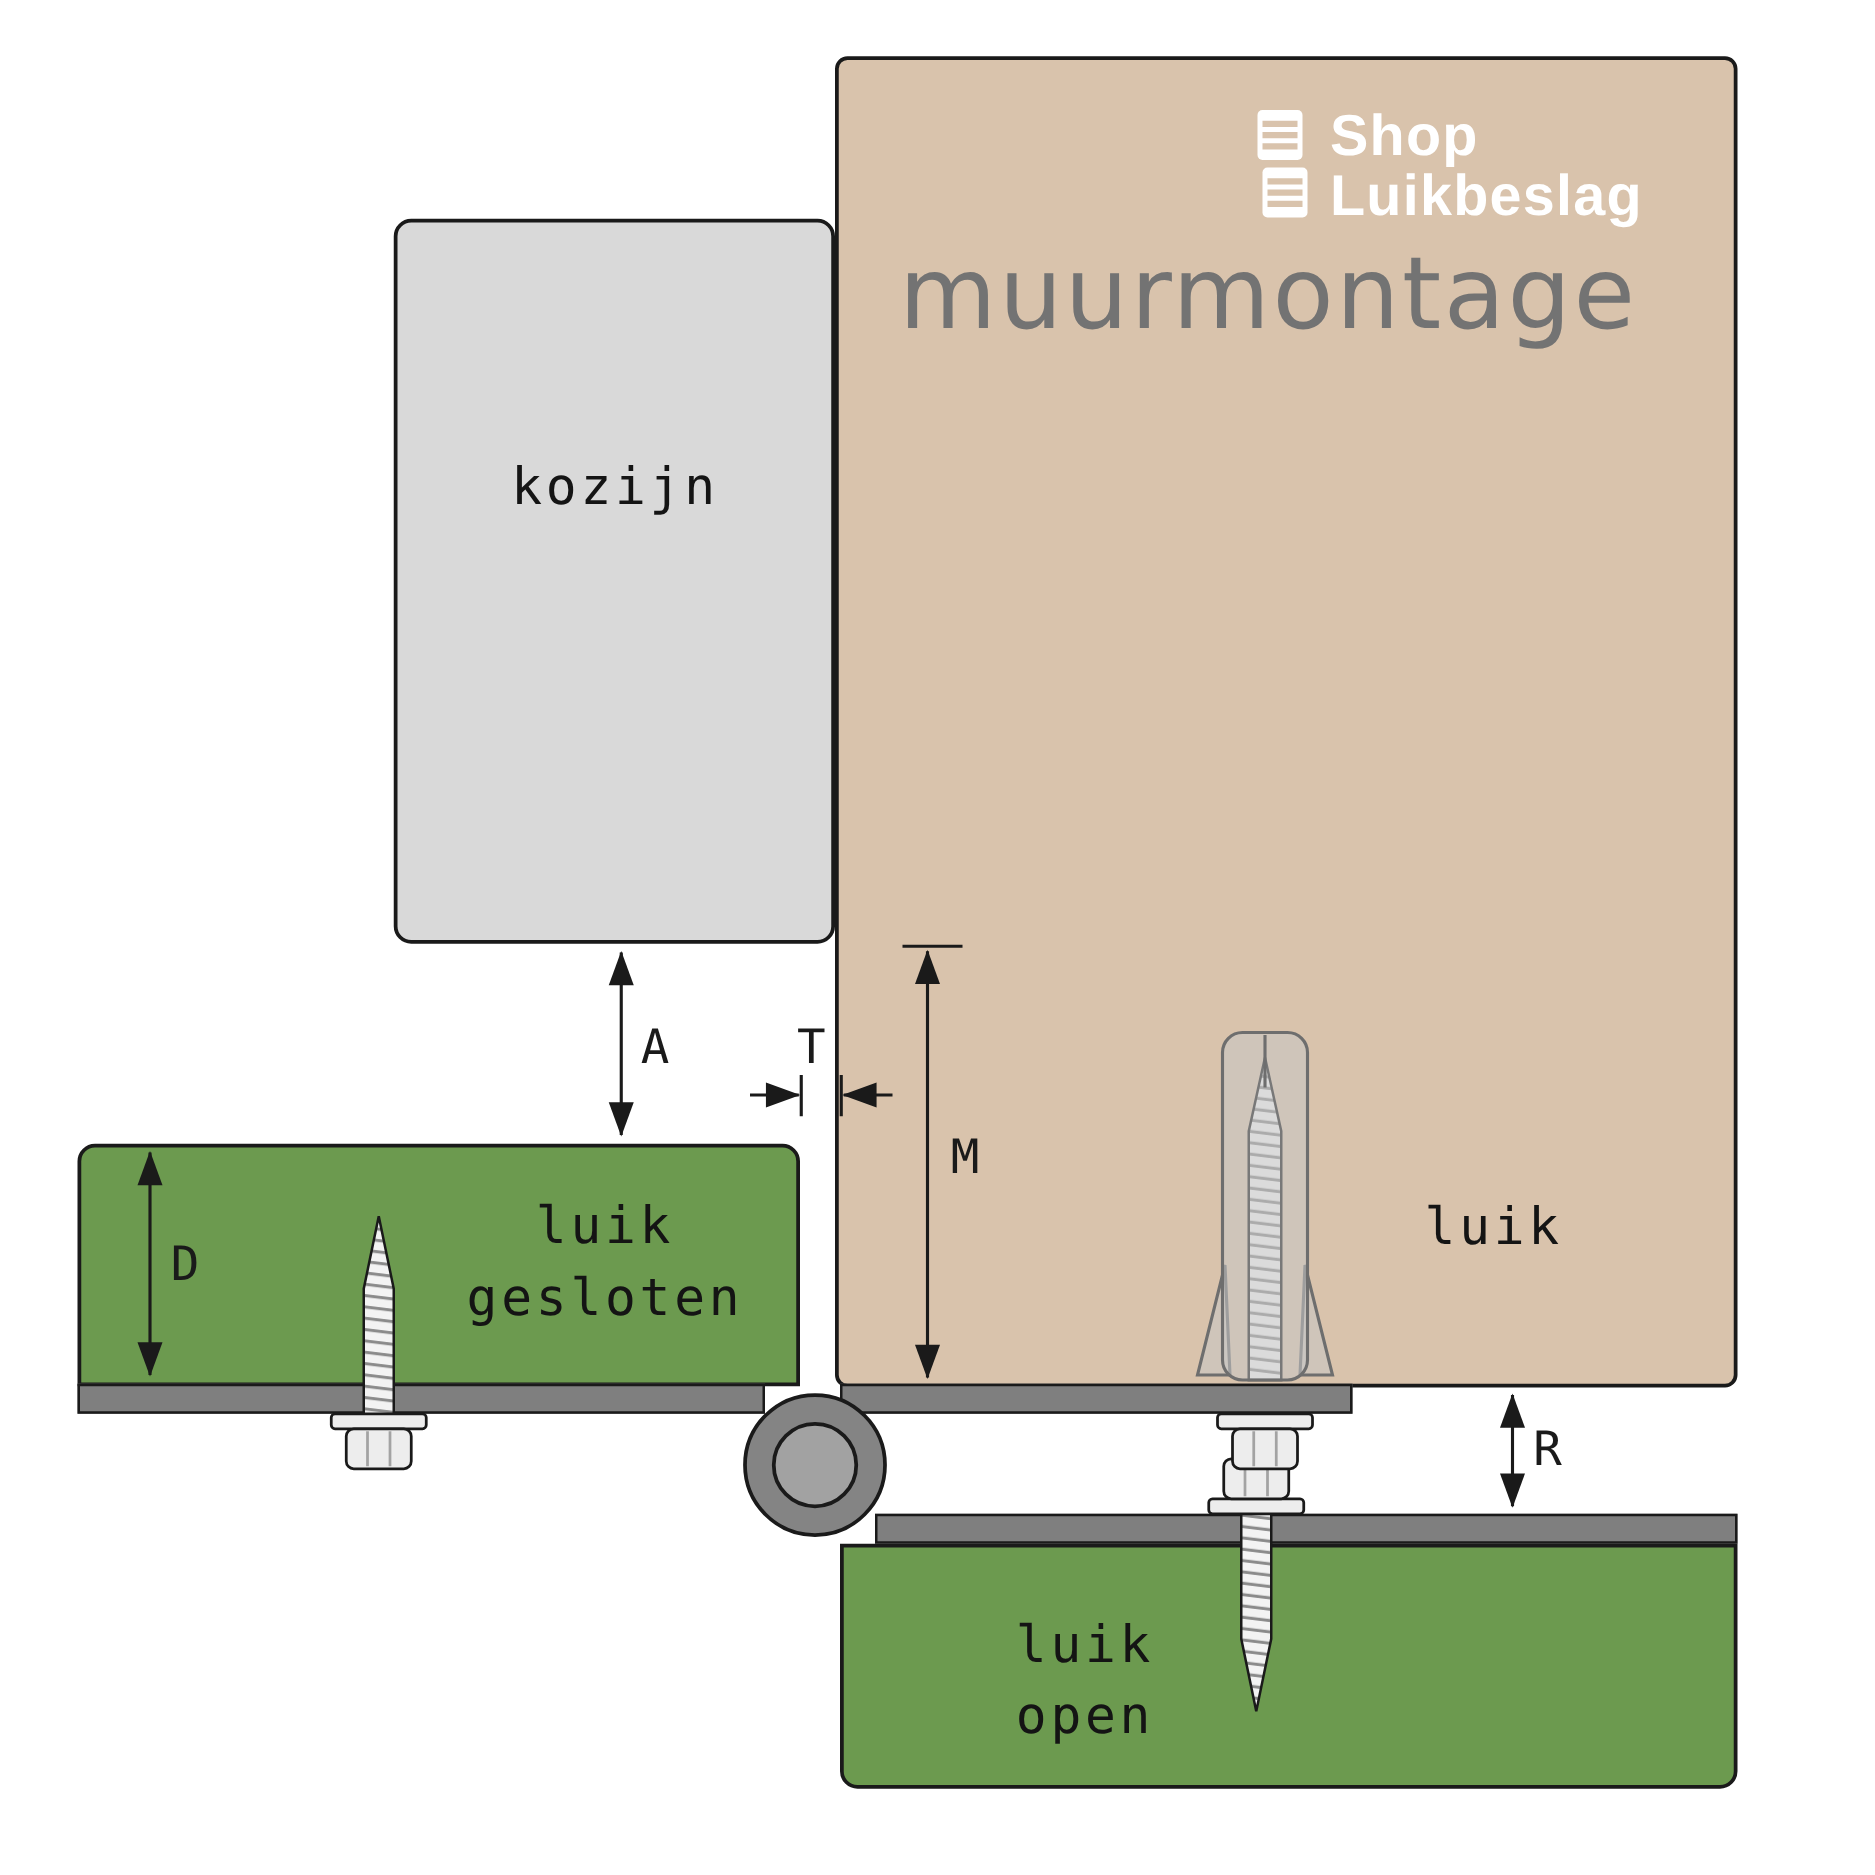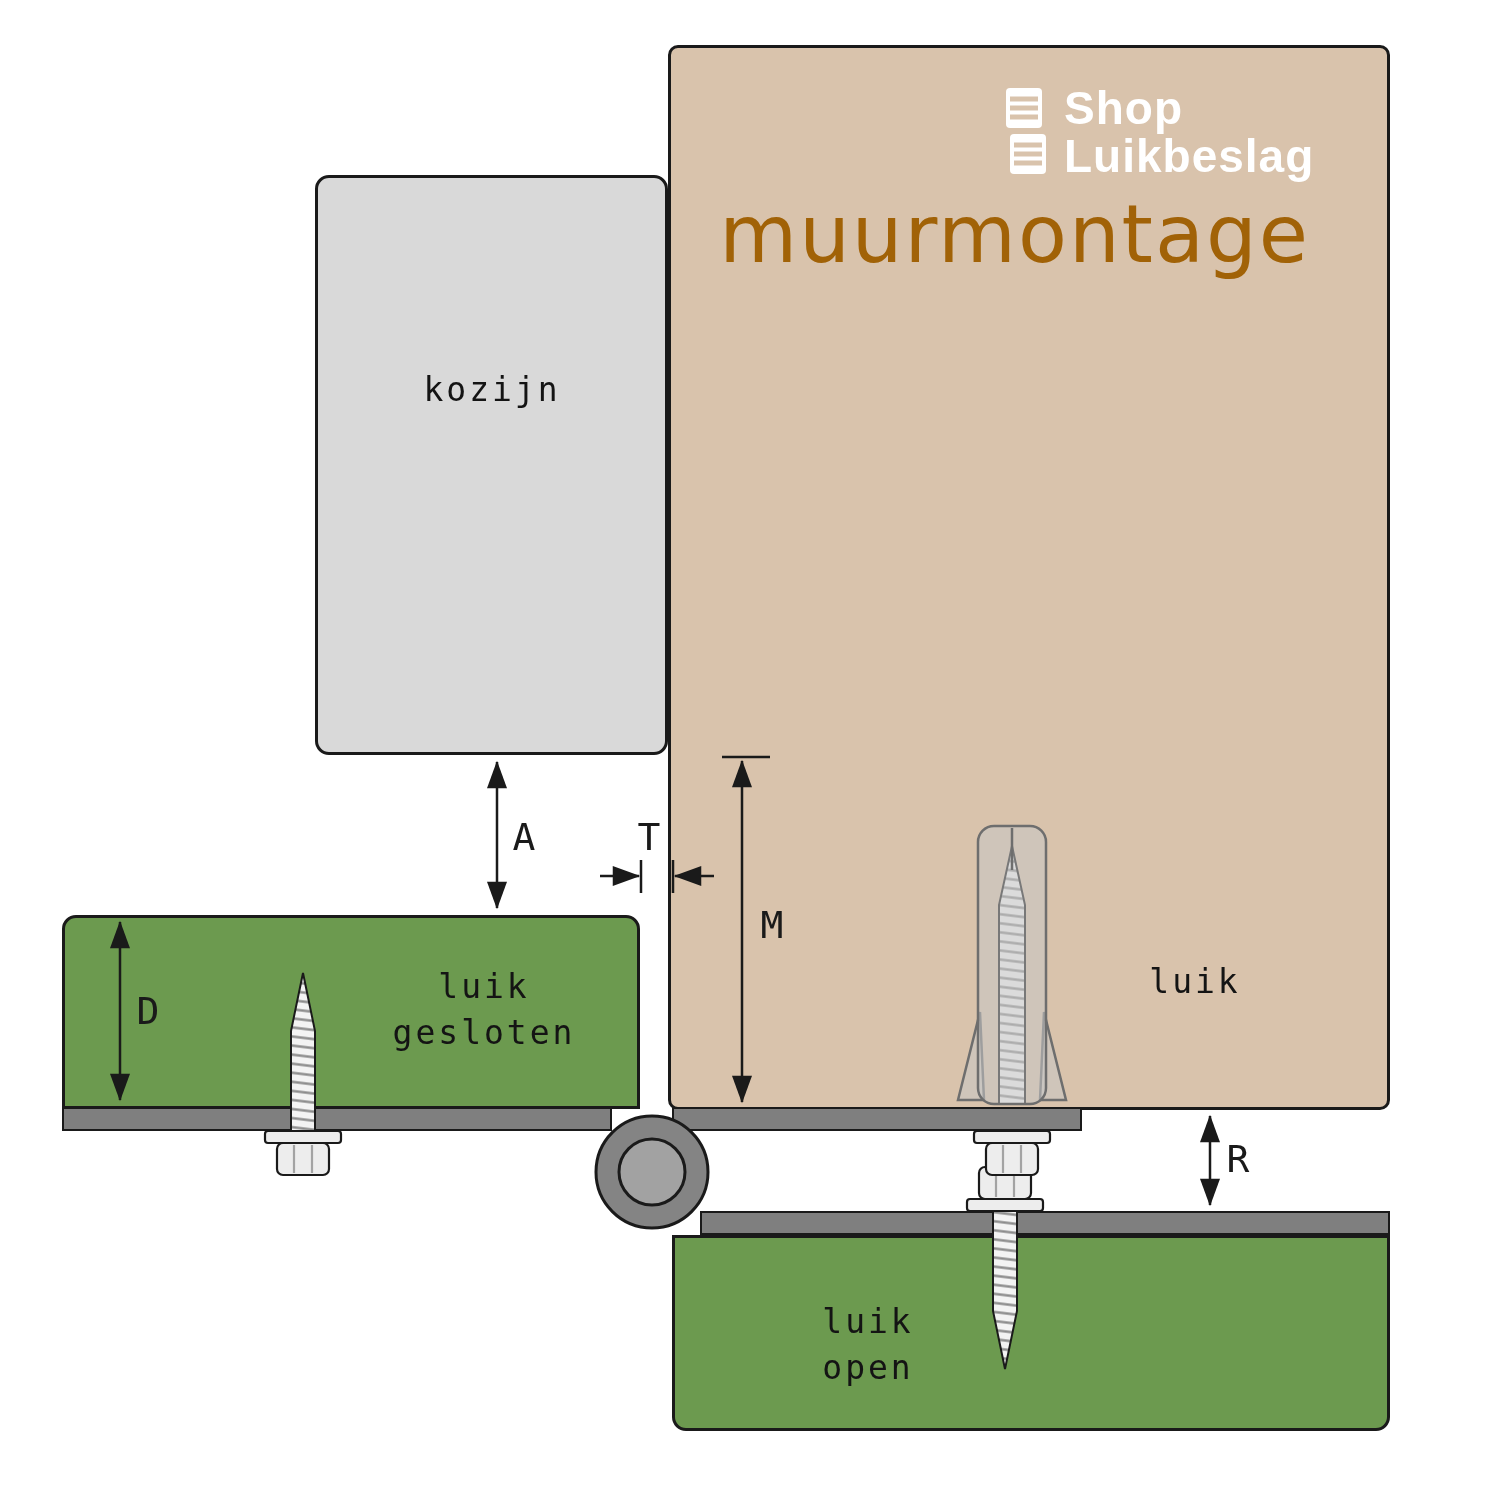--- a/index.html
+++ b/index.html
@@ -20,39 +20,39 @@
 
   .plate { position:absolute; height:24px; background:var(--plate,#7f7f7f); border:2.5px solid var(--line,#1a1a1a); }
   .plate-left { left:62px;  top:1107px; width:550px; }
   .plate-wall { left:672px; top:1107px; width:410px; }
   .plate-open { left:700px; top:1211px; width:690px; }
 
   
   .title {
     position:absolute; top:185px; right:190px;
     text-align:right; font-size:80px; line-height:1.25;
-    letter-spacing:2px; color:#a16207;
+    letter-spacing:2px; color:#737373;
     font-family:"DejaVu Sans", sans-serif;
   }
 
   
   .logo { position:absolute; left:1004px; top:84px; display:flex; align-items:center; gap:16px; }
   .logo-icon rect { fill:var(--logo-text,#ffffff); }
   .logo-icon line { stroke:var(--wall,#d9c3ac); stroke-width:5; }
   .logo-text {
     font-family:"Liberation Sans", sans-serif; font-weight:bold;
     font-size:46px; line-height:1.05; color:var(--logo-text,#ffffff);
     letter-spacing:1px;
   }
 
   
   .part-label {
     position:absolute; transform:translate(-50%,-50%);
     font-family:"DejaVu Sans Mono", monospace;
-    font-size:33px; letter-spacing:3px; text-align:center;
+    font-size:41px; letter-spacing:3px; text-align:center;
     line-height:1.4; color:#141414; white-space:nowrap;
   }
 
   
   .overlay { position:absolute; left:0; top:0; width:1500px; height:1500px; pointer-events:none; }
   .hinge-outer { fill:var(--hinge-outer,#848484); stroke:var(--line,#1a1a1a); stroke-width:3; }
   .hinge-inner { fill:var(--hinge-inner,#a2a2a2); stroke:var(--line,#1a1a1a); stroke-width:3; }
   .metal { fill:#ededed; stroke:var(--line,#1a1a1a); stroke-width:2.2; }
   .facet { stroke:#a3a3a3; stroke-width:2.2; }
   .plug polygon, .plug rect { fill:rgba(198,198,198,0.55); stroke:#6e6e6e; stroke-width:2.5; }

